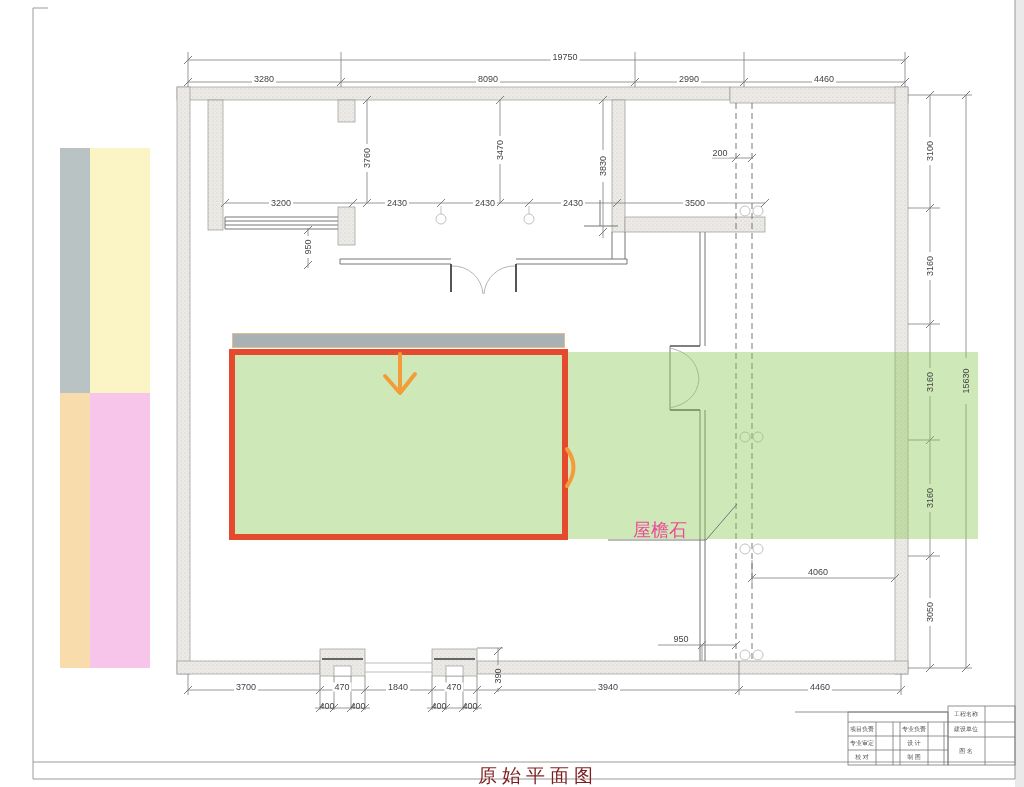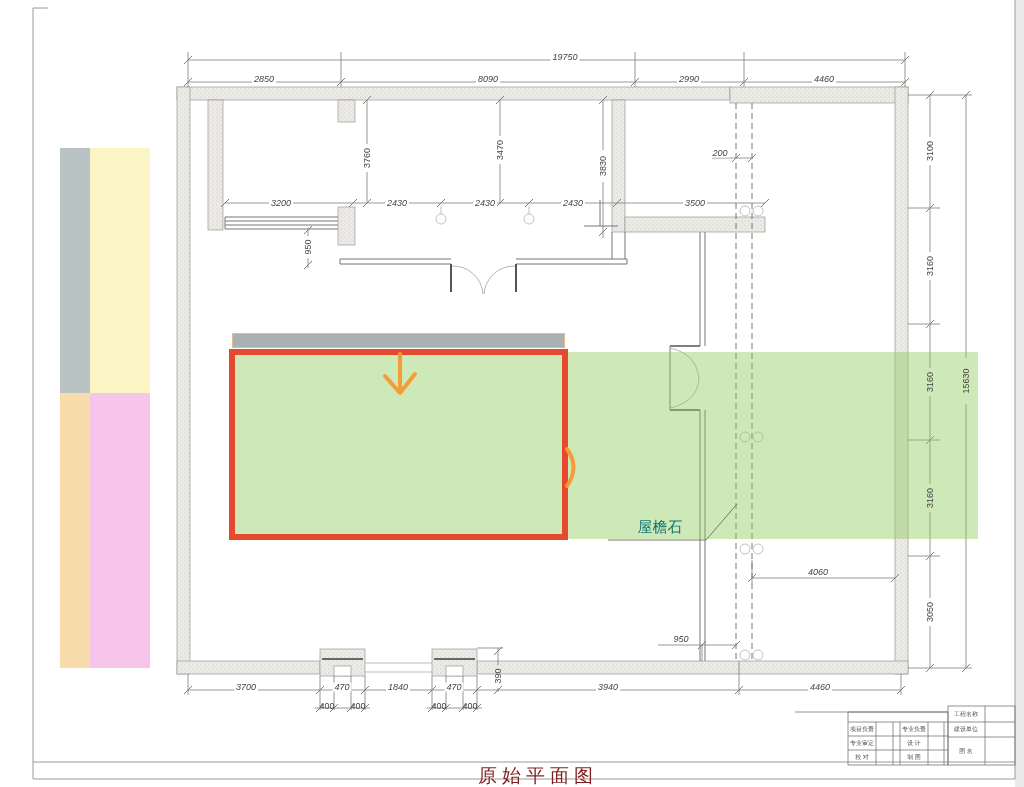--- a/index.html
+++ b/index.html
@@ -2,31 +2,31 @@
 <html><head>
 <meta charset="utf-8">
 <style>
   html,body{margin:0;padding:0;background:#fff;}
   #stage{position:relative;width:1024px;height:787px;background:#ffffff;overflow:hidden;
          font-family:"Liberation Sans",sans-serif;}
   #paper-edge{position:absolute;right:0;top:0;width:9px;height:787px;background:#eaeaea;}
   svg{position:absolute;left:0;top:0;}
   .dim{position:absolute;transform:translate(-50%,-50%);font-size:9px;color:#444;
        white-space:nowrap;line-height:1;}
-  .dim.bg{background:#fff;padding:0 2px;font-style:italic;}
+  .dim.bg{background:#fff;padding:0 2px;}
   .dim.rot{transform:translate(-50%,-50%) rotate(-90deg);}
   .bar{position:absolute;}
   #green-band{position:absolute;left:230px;top:352px;width:748px;height:187px;
               background:rgba(140,200,85,0.42);}
   #gray-bar{position:absolute;left:232px;top:333px;width:333px;height:15px;
             background:#a8b1b3;border:1px solid #e2bd8d;box-sizing:border-box;}
   #red-rect{position:absolute;left:229px;top:349px;width:339px;height:191px;
             border:6px solid #e64a2e;box-sizing:border-box;background:transparent;}
   #eave-label{position:absolute;left:612px;top:518px;width:96px;text-align:center;
-              font-size:15px;color:#0f766e;font-family:"DejaVu Serif","Liberation Serif",serif;}
+              font-size:18px;color:#ec4899;font-family:"DejaVu Serif","Liberation Serif",serif;}
   #plan-title{position:absolute;left:458px;top:724px;width:160px;text-align:center;
               font-size:19px;letter-spacing:5px;color:#7f1d1d;
               font-family:"DejaVu Serif","Liberation Serif",serif;
               border-bottom:2px solid #444;padding-bottom:2px;margin-top:39px;}
   #plan-title:after{content:"";display:block;margin-top:1px;border-bottom:1px solid #444;}
   .tb{position:absolute;transform:translate(-50%,-50%);font-size:6px;color:#555;
       white-space:nowrap;letter-spacing:0;}
 </style>
 </head>
 <body>
@@ -239,21 +239,21 @@
     <g stroke="#777" stroke-width="1">
       <line x1="608" y1="540" x2="706" y2="540"></line>
       <line x1="706" y1="540" x2="737" y2="504"></line>
     </g>
   </svg>
 
   <div id="eave-label">屋檐石</div>
 
   <div id="dims">
       <span class="dim bg" style="left: 565px; top: 57px;">19750</span>
-      <span class="dim bg" style="left: 264px; top: 79px;">2850</span>
+      <span class="dim bg" style="left: 264px; top: 79px;">3280</span>
       <span class="dim bg" style="left: 488px; top: 79px;">8090</span>
       <span class="dim bg" style="left: 689px; top: 79px;">2990</span>
       <span class="dim bg" style="left: 824px; top: 79px;">4460</span>
       <span class="dim bg" style="left: 281px; top: 203px;">3200</span>
       <span class="dim bg" style="left: 397px; top: 203px;">2430</span>
       <span class="dim bg" style="left: 485px; top: 203px;">2430</span>
       <span class="dim bg" style="left: 573px; top: 203px;">2430</span>
       <span class="dim bg" style="left: 695px; top: 203px;">3500</span>
       <span class="dim bg" style="left: 720px; top: 153px;">200</span>
       <span class="dim rot" style="left: 367px; top: 158px;">3760</span>

